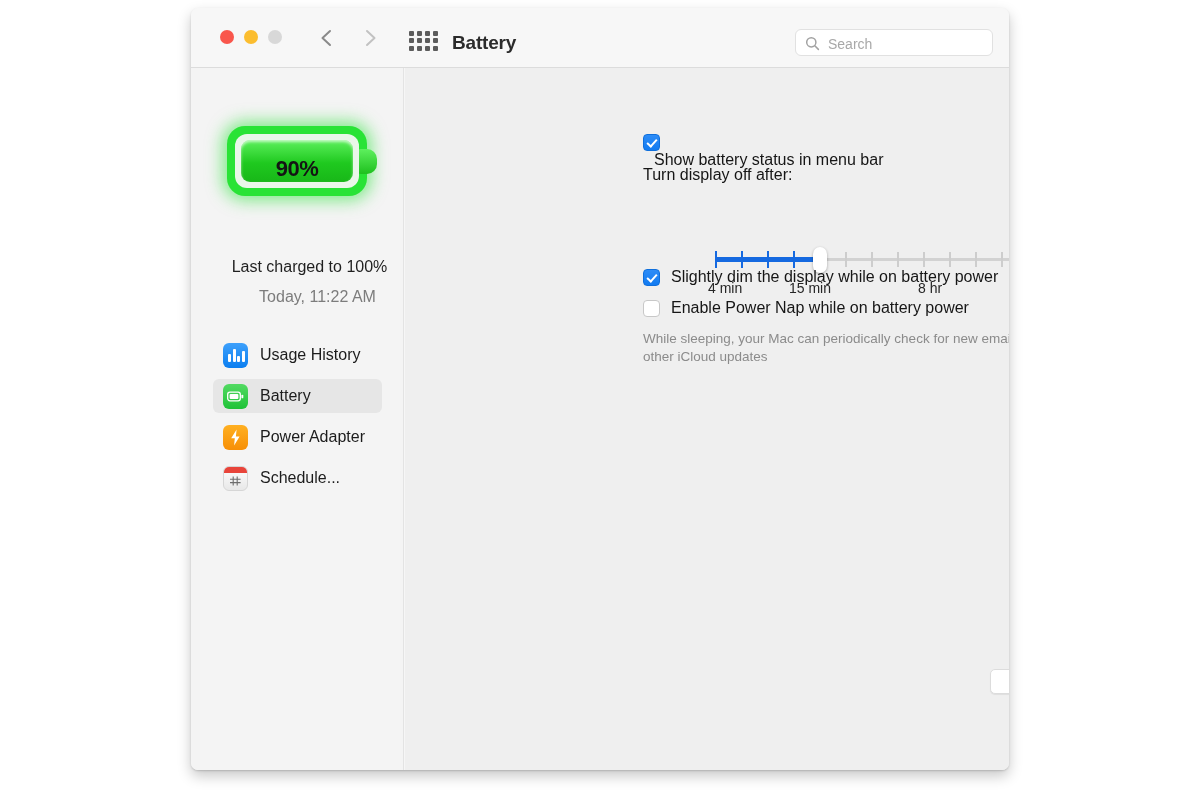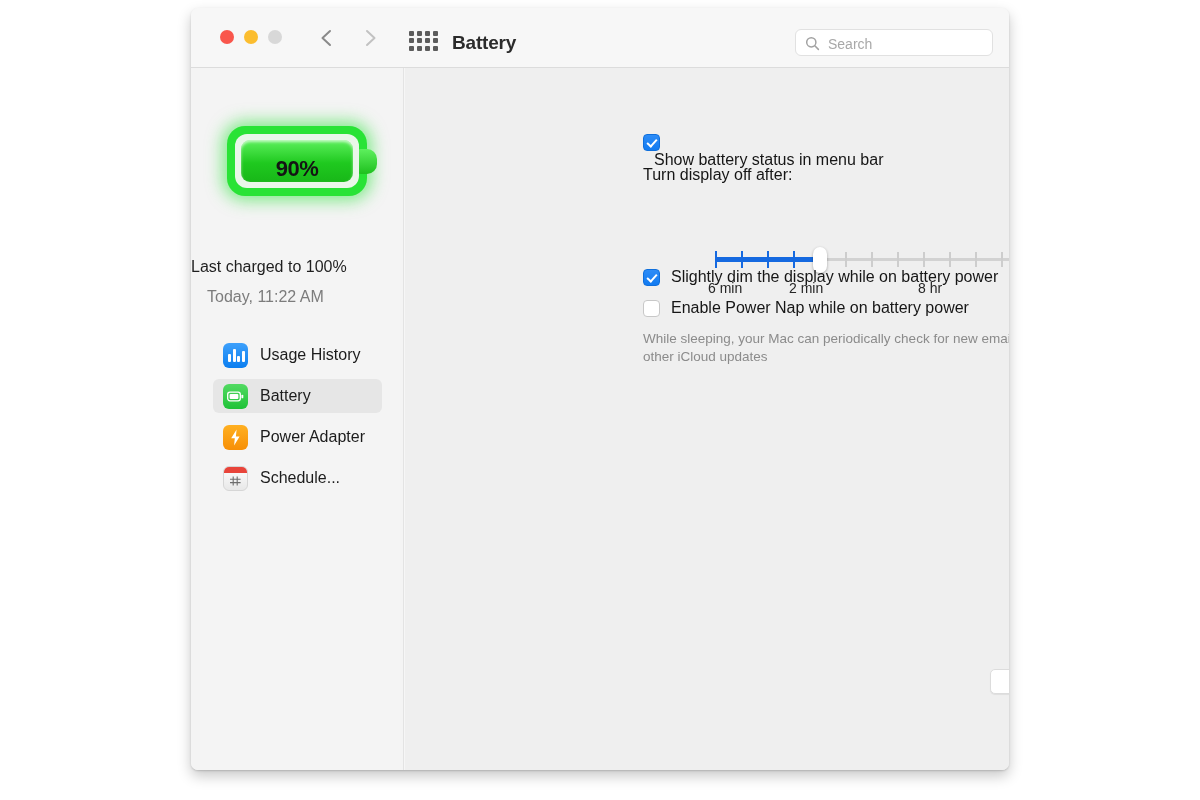--- a/index.html
+++ b/index.html
@@ -185,23 +185,24 @@
     left: 166px;
     top: 33px;
     width: 20px;
     height: 25px;
     border-radius: 4px 10px 10px 4px;
     background: linear-gradient(to bottom, #5df05d, #1fc01f);
   }
 
   #lastcharged {
     position: absolute;
-    left: 0;
+    left: 12px;
     top: 190px;
     width: 213px;
+    text-align: center;
     font-size: 16px;
     color: #1f1f1f;
   }
   #lastcharged .sub {
     display: block;
     margin-top: 12px;
     color: #7c7c7c;
     font-size: 16px;
     padding-left: 16px;
   }
@@ -519,22 +520,22 @@
       <div class="tick" style="left:156px;"></div>
       <div class="tick" style="left:182px;"></div>
       <div class="tick" style="left:208px;"></div>
       <div class="tick" style="left:234px;"></div>
       <div class="tick" style="left:260px;"></div>
       <div class="tick" style="left:286px;"></div>
 
       <div class="knob" style="left:105px;"></div>
     </div>
 
-    <div class="slabel" style="left:303px;">6 min</div>
-    <div class="slabel" style="left:384px;">2 min</div>
+    <div class="slabel" style="left:303px;">4 min</div>
+    <div class="slabel" style="left:384px;">15 min</div>
     <div class="slabel" style="left:513px;">8 hr</div>
 
     <div class="checkrow" style="left:238px; top:200px;">
       <span class="cbox on"></span>
       <span class="cbox-lbl">Slightly dim the display while on battery power</span>
     </div>
 
     <div class="checkrow" style="left:238px; top:231px;">
       <span class="cbox off"></span>
       <span class="cbox-lbl">Enable Power Nap while on battery power</span>

